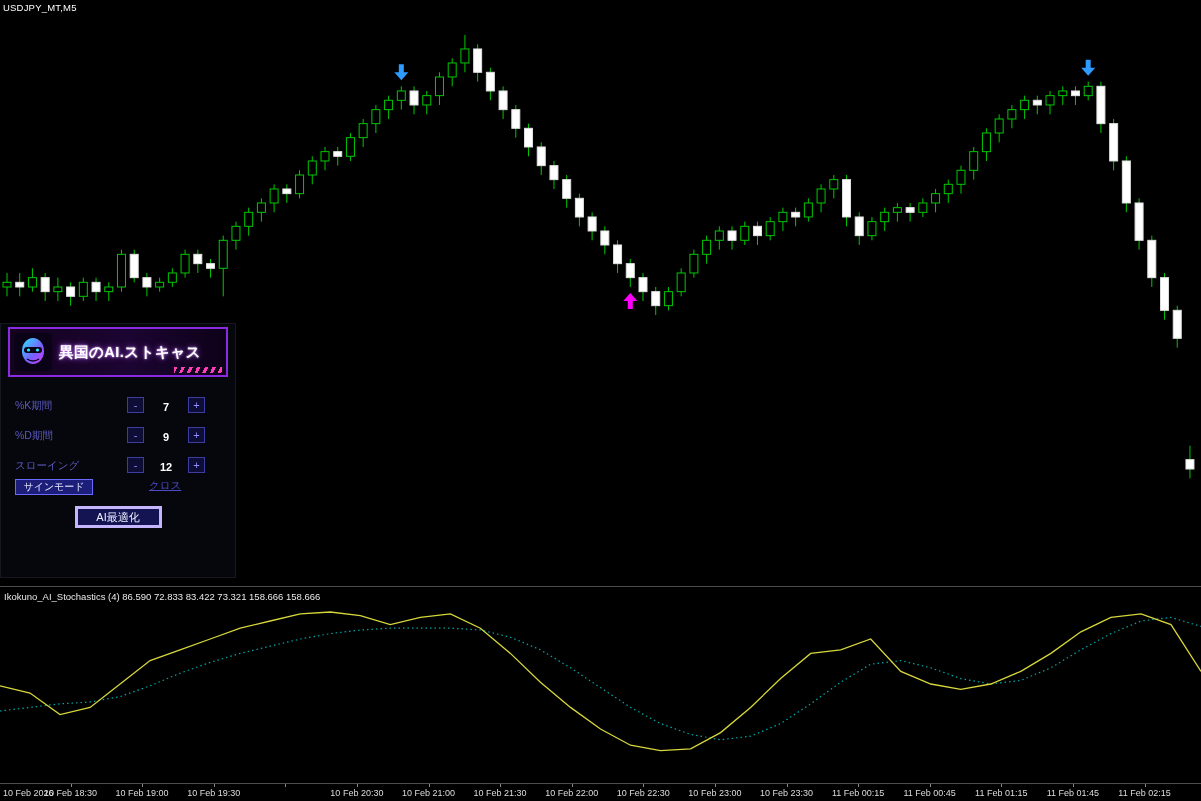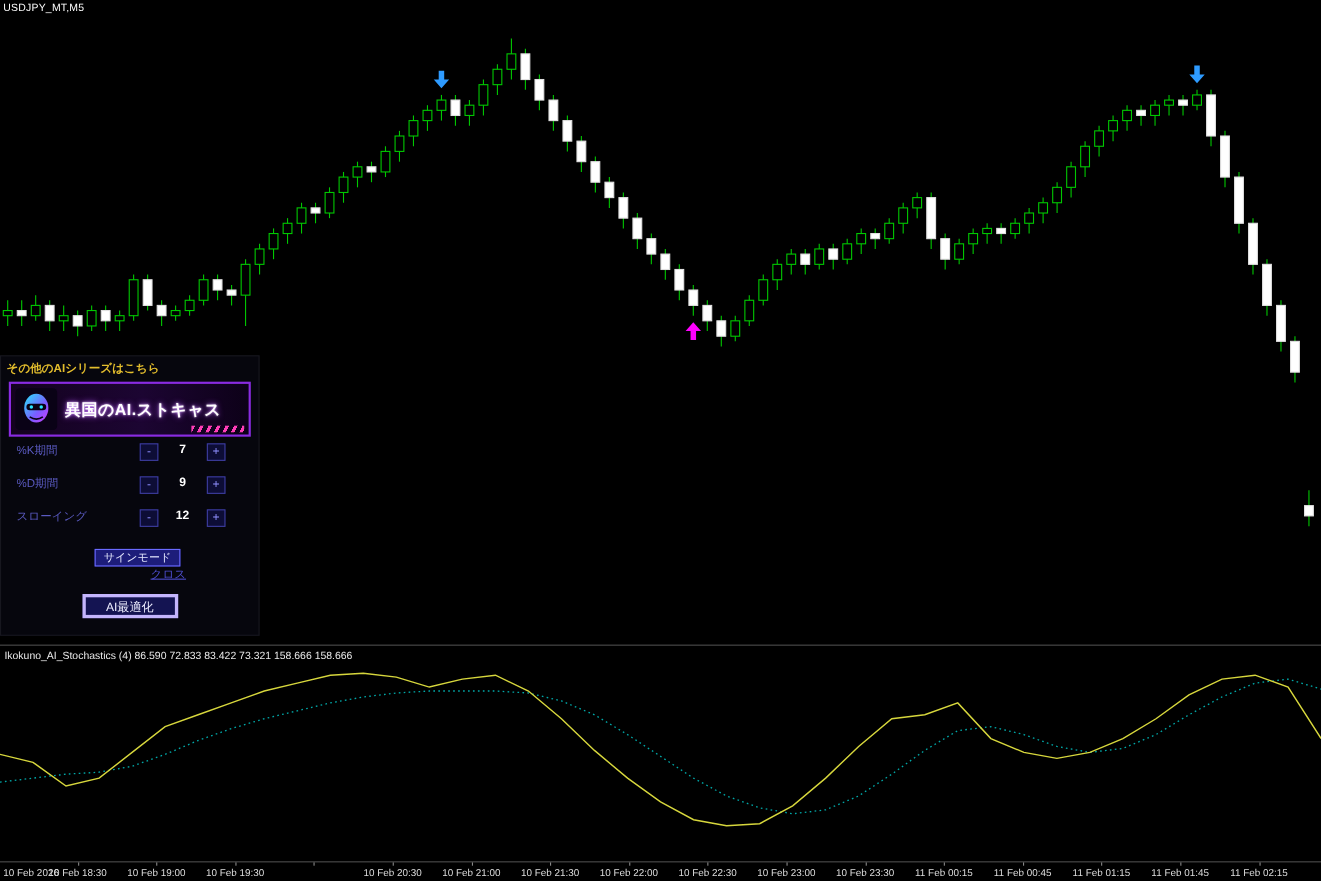--- a/index.html
+++ b/index.html
@@ -12,28 +12,28 @@
          border:1px solid #17171f;box-sizing:border-box;z-index:10;}
   .panel-header{color:#e3bd2d;font-size:10.5px;font-weight:bold;padding:4px 0 2px 5px;cursor:pointer;}
   .banner{position:relative;margin:3px 7px 6px 7px;height:46px;border:2px solid #8a2be2;
           background:linear-gradient(90deg,#14021f,#1c0532 55%,#0d0118);
           display:flex;align-items:center;overflow:hidden;}
   .robot{flex:none;margin-left:3px;}
   .banner-title{margin-left:6px;font-size:14.5px;font-weight:bold;color:#fff;white-space:nowrap;
                 text-shadow:0 0 6px #b44dff,0 0 2px #fff;letter-spacing:.5px;}
   .stripes{position:absolute;right:4px;bottom:2px;width:48px;height:6px;
            background:repeating-linear-gradient(115deg,#ff3db8 0 3px,transparent 3px 7px);}
-  .param-row{display:flex;align-items:flex-start;height:30px;padding-left:14px;}
+  .param-row{display:flex;align-items:flex-end;height:30px;padding-left:14px;}
   .param-label{width:112px;color:#5a5ac0;font-size:10.5px;flex:none;}
   .step{width:17px;height:16px;background:#0d0d36;border:1px solid #3d3da0;color:#8f8fff;
         font-size:11px;line-height:1;padding:0;display:flex;align-items:center;justify-content:center;cursor:pointer;}
   .param-value{width:44px;text-align:center;color:#fff;font-weight:bold;font-size:11px;}
   .opt-input{width:84px;height:16px;background:#fff;color:#000;border:none;font-size:10px;
              padding:0 0 0 3px;font-family:"Liberation Sans",sans-serif;}
-  .mode-row{display:flex;align-items:center;margin-top:6px;padding-left:14px;flex-direction:column;}
+  .mode-row{display:flex;align-items:flex-start;margin-top:6px;padding-left:14px;}
   .sign-btn{width:78px;height:16px;background:#1d1d7a;border:1px solid #6a6aff;color:#e6e9ff;
             font-size:10px;padding:0;cursor:pointer;font-family:"Liberation Sans",sans-serif;}
   .cross{margin-left:56px;color:#4d4dcc;font-size:10.5px;cursor:pointer;text-decoration:underline;}
   .ai-btn{display:block;margin:11px auto 0;width:87px;height:22px;background:#141452;
           border:3px solid #c4b5fd;color:#eeeeff;font-size:11px;cursor:pointer;
           font-family:"Liberation Sans",sans-serif;}
   
   .stoch-area{position:absolute;top:586px;left:0;width:1201px;height:197px;border-top:1px solid #4d4d4d;box-sizing:border-box;}
   .stoch-label{position:absolute;top:4px;left:4px;color:#e8e8e8;font-size:9.5px;z-index:3;}
   #stoch-svg{position:absolute;top:0;left:0;}
@@ -238,21 +238,20 @@
       <line x1="1189.96" y1="445.663" x2="1189.96" y2="478.332" stroke="#00C800" stroke-width="1"></line>
       <rect x="1185.96" y="459.664" width="8" height="9.334000000000003" fill="#FFFFFF" stroke="#E0E0E0" stroke-width="1"></rect>
       <path d="M 398.82 64.30400000000003 h5 v8 h4.5 l-7 8 l-7 -8 h4.5 z" fill="#2E9BFF"></path>
       <path d="M 627.7800000000001 308.985 h5 v-8 h4.5 l-7 -8 l-7 8 h4.5 z" fill="#FF00FF"></path>
       <path d="M 1085.7 59.637 h5 v8 h4.5 l-7 8 l-7 -8 h4.5 z" fill="#2E9BFF"></path>
     </svg>
 
   <div class="symbol-label">USDJPY_MT,M5</div>
 
   <div class="panel">
-    <div class="panel-header">その他のAIシリーズはこちら</div>
 
     <div class="banner">
       <svg class="robot" width="40" height="40" viewBox="0 0 40 40">
         <defs>
           <linearGradient id="rg" x1="0" y1="0" x2="1" y2="1">
             <stop offset="0" stop-color="#27e6ff"></stop>
               <stop offset="0.6" stop-color="#7a5cff"></stop>
               <stop offset="1" stop-color="#d13bff"></stop>
           </linearGradient>
         </defs>

